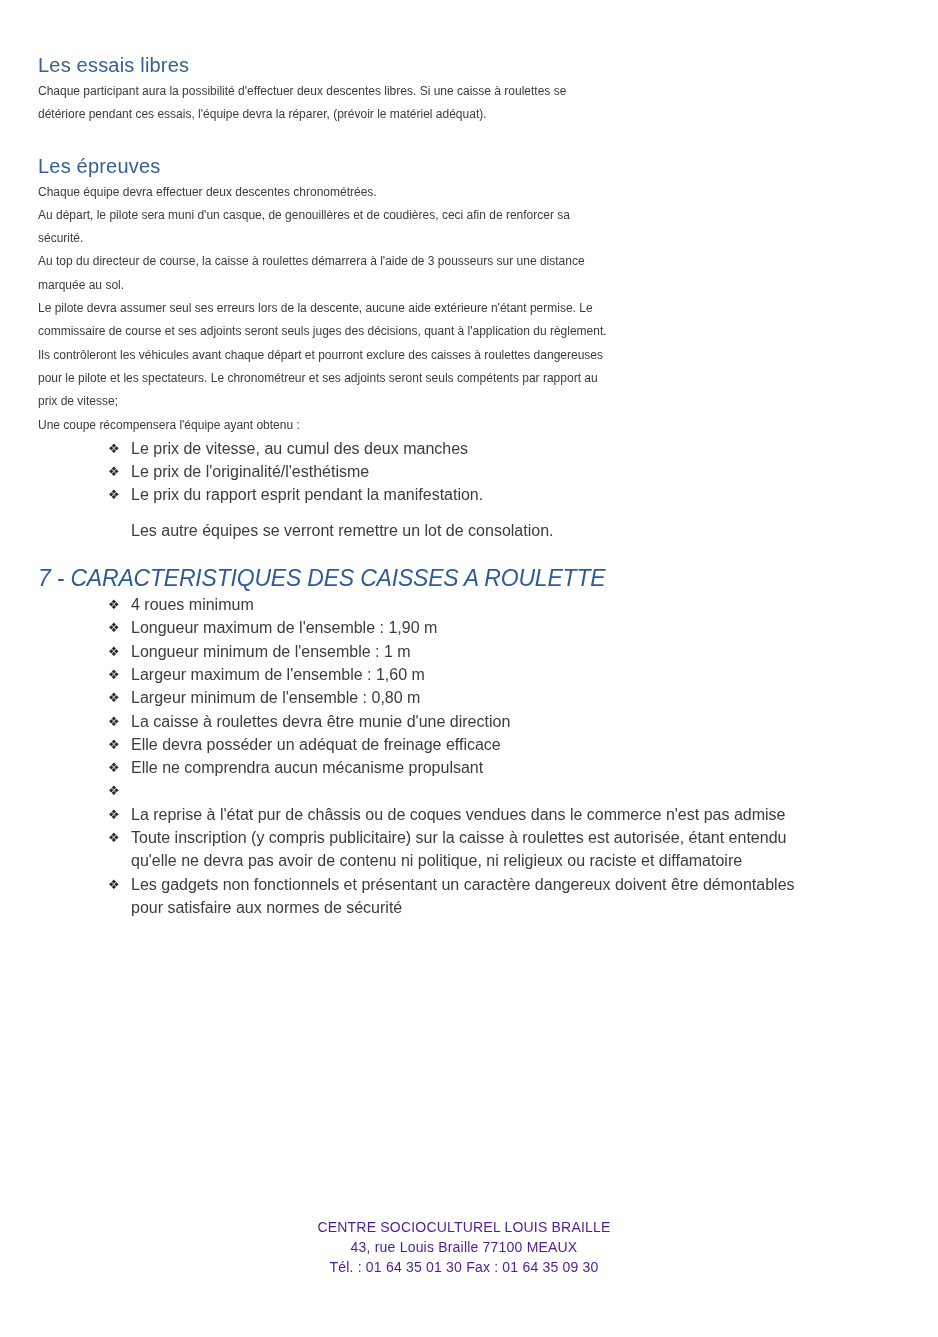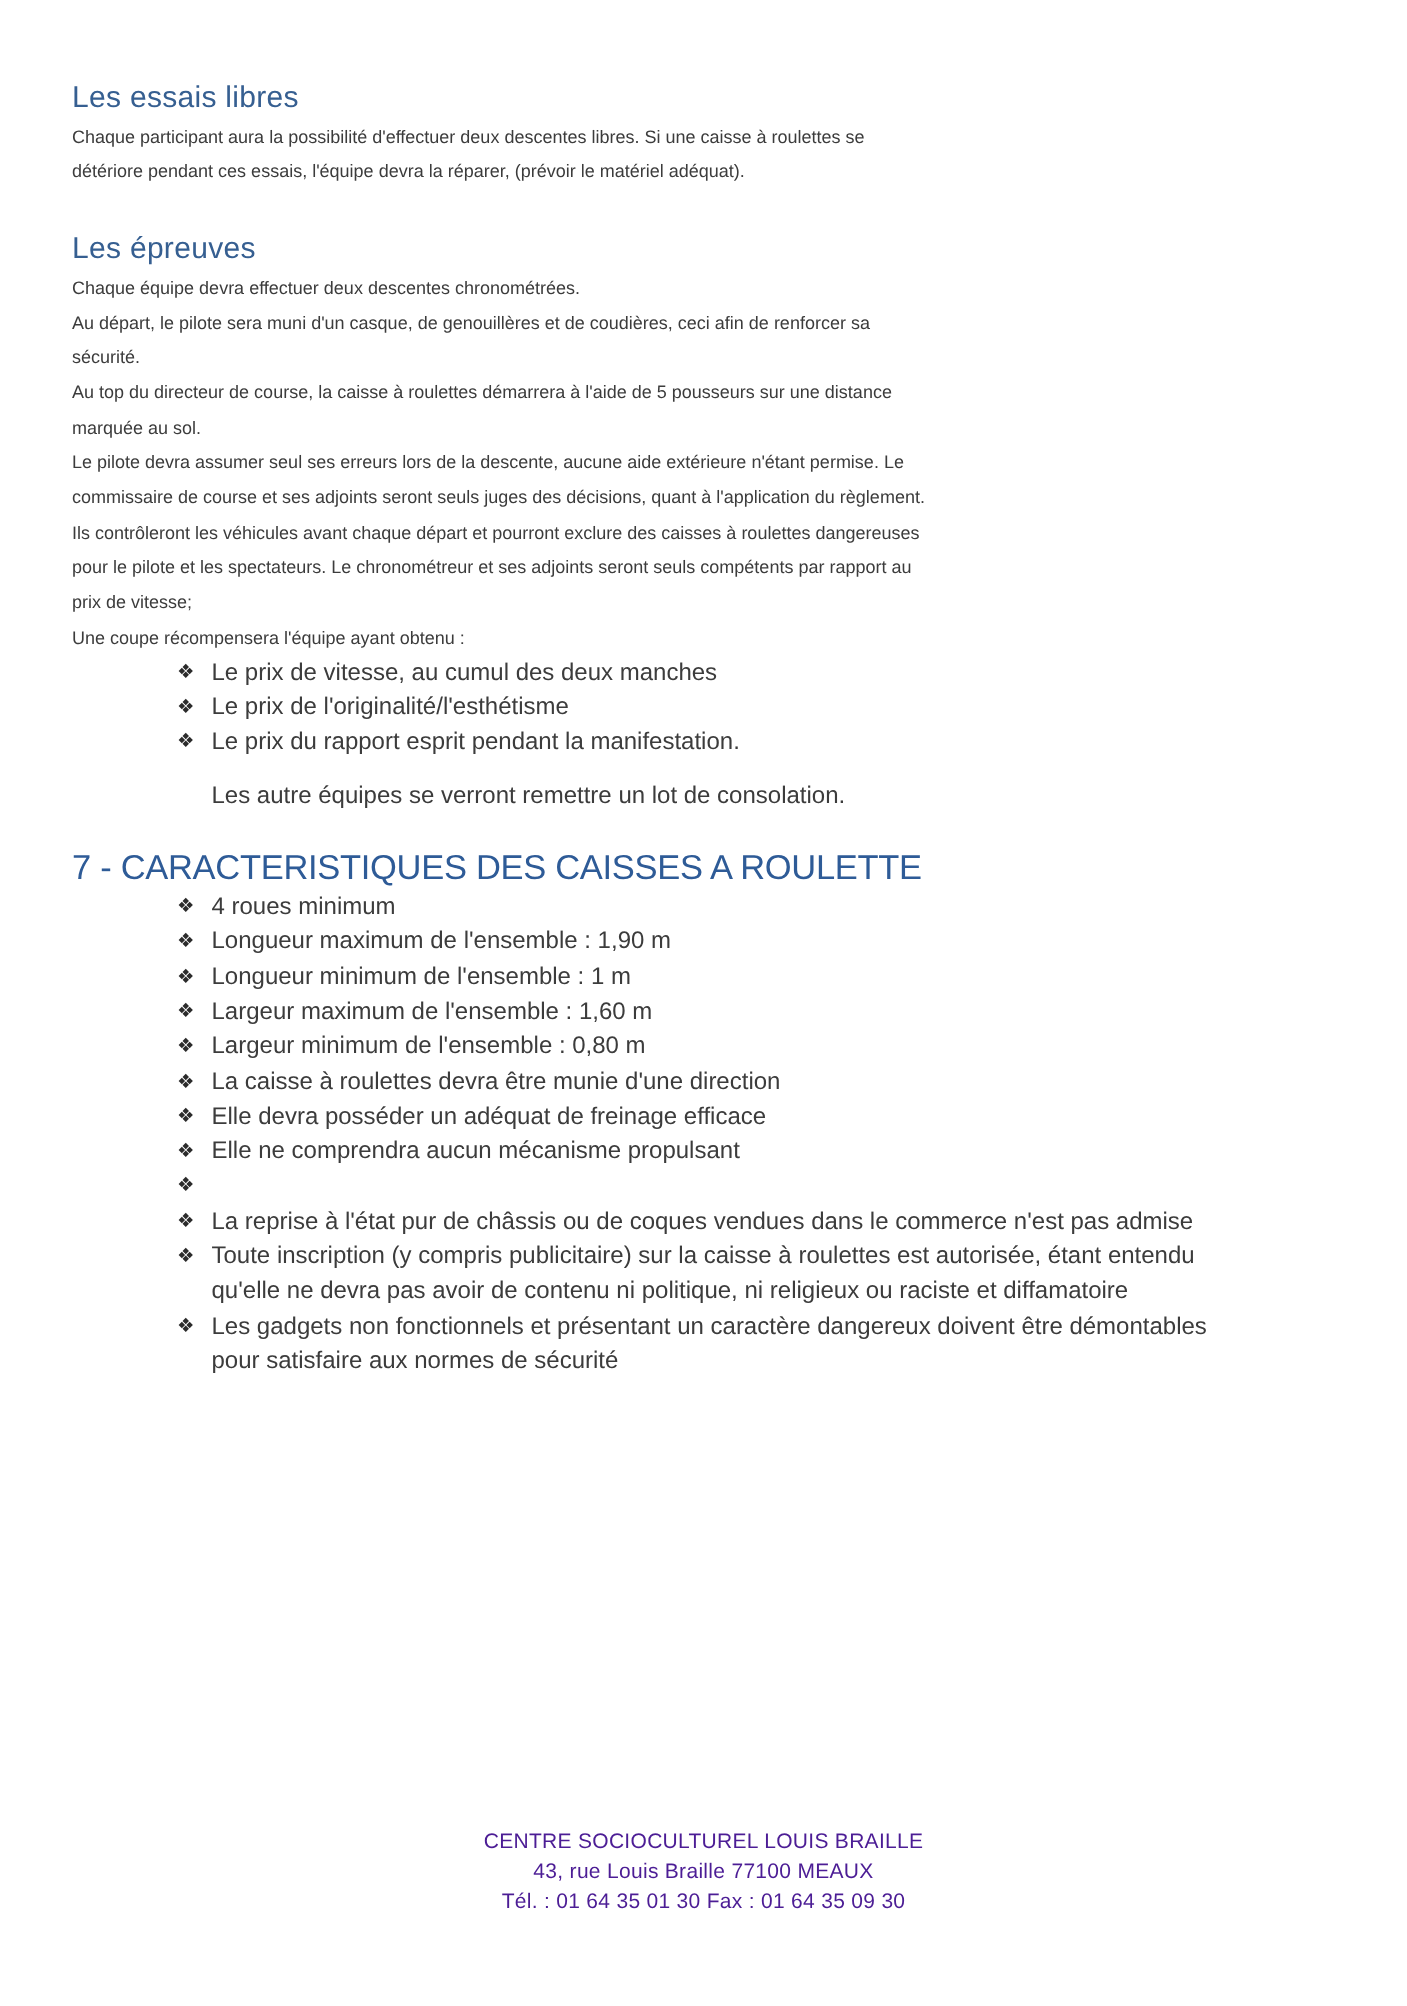--- a/index.html
+++ b/index.html
@@ -2,21 +2,21 @@
 <html><head>
 <meta charset="utf-8">
 <style>
   * { margin: 0; padding: 0; box-sizing: border-box; }
   html, body { background: #ffffff; }
   .page {
     position: relative;
     width: 938px;
     height: 1337px;
     background: #ffffff;
-    padding: 54px 10px 0 48px;
+    padding: 54px 10px 0 38px;
     overflow: hidden;
     font-family: "Liberation Sans", sans-serif;
     color: #3c3c3c;
   }
   .h-sub {
     font-size: 20px;
     line-height: 22px;
     font-weight: 400;
     color: #365f91;
     margin: 0 0 4px 0;
@@ -61,20 +61,21 @@
     white-space: pre-line;
     margin-top: 12px;
   }
   .h-main {
     font-size: 23px;
     line-height: 30px;
     font-weight: 400;
     color: #2e5b97;
     letter-spacing: -0.2px;
     margin: 21px 0 0 0;
+    font-style: italic;
   }
   .footer {
     margin-top: 298px;
     margin-right: 38px;
     text-align: center;
     color: #4c1d95;
     font-size: 14px;
     line-height: 20px;
     letter-spacing: 0.2px;
   }
@@ -85,21 +86,21 @@
 <div class="page">
 
   <h3 class="h-sub">Les essais libres</h3>
   <p class="body-p">Chaque participant aura la possibilité d'effectuer deux descentes libres. Si une caisse à roulettes se
 détériore pendant ces essais, l'équipe devra la réparer, (prévoir le matériel adéquat).</p>
 
   <h3 class="h-sub second">Les épreuves</h3>
   <p class="body-p">Chaque équipe devra effectuer deux descentes chronométrées.</p>
   <p class="body-p">Au départ, le pilote sera muni d'un casque, de genouillères et de coudières, ceci afin de renforcer sa
 sécurité.</p>
-  <p class="body-p">Au top du directeur de course, la caisse à roulettes démarrera à l'aide de 5 pousseurs sur une distance
+  <p class="body-p">Au top du directeur de course, la caisse à roulettes démarrera à l'aide de 3 pousseurs sur une distance
 marquée au sol.</p>
   <p class="body-p">Le pilote devra assumer seul ses erreurs lors de la descente, aucune aide extérieure n'étant permise. Le
 commissaire de course et ses adjoints seront seuls juges des décisions, quant à l'application du règlement.
 Ils contrôleront les véhicules avant chaque départ et pourront exclure des caisses à roulettes dangereuses
 pour le pilote et les spectateurs. Le chronométreur et ses adjoints seront seuls compétents par rapport au
 prix de vitesse;</p>
   <p class="body-p">Une coupe récompensera l'équipe ayant obtenu :</p>
 
   <ul class="diamond-list">
     <li>

